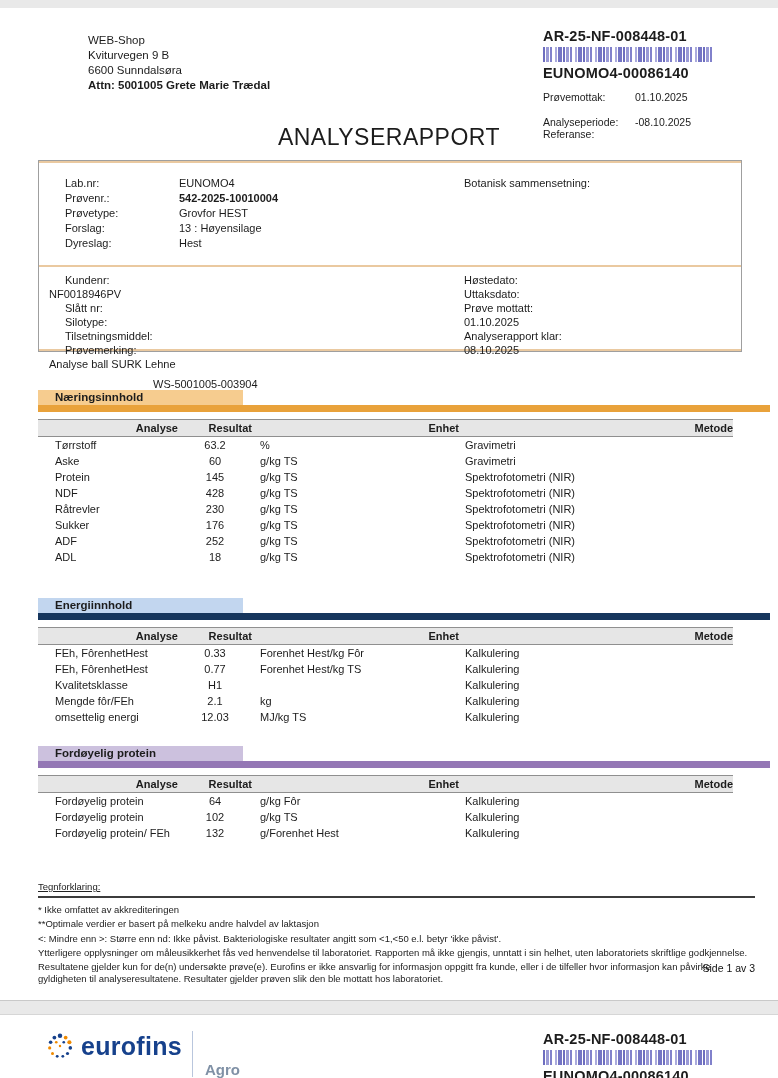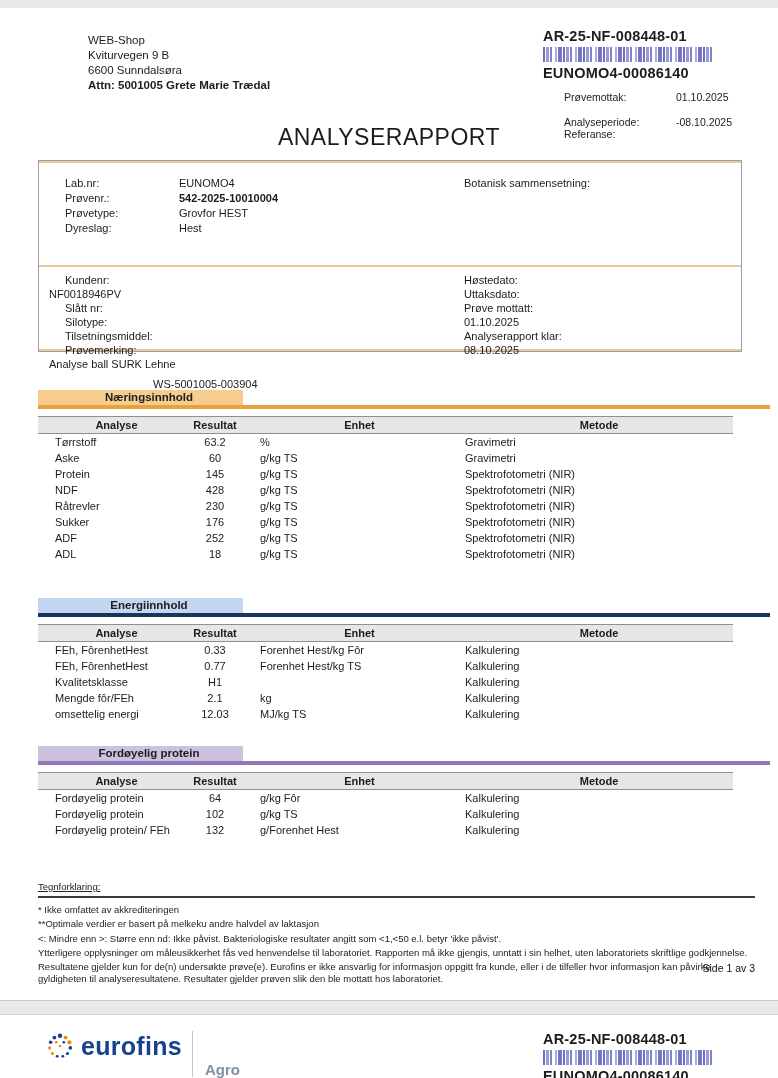--- a/index.html
+++ b/index.html
@@ -24,21 +24,21 @@
     background:repeating-linear-gradient(90deg,
       #6e6ec0 0 2px,#ffffff 2px 3px,
       #9a9ad6 3px 6px,#ffffff 6px 7px,
       #8181cb 7px 9px,#ffffff 9px 12px,
       #aaaadd 12px 14px,#ffffff 14px 15px,
       #7474c4 15px 19px,#ffffff 19px 20px);
   }
   .ref-row{font-size:10.5px;line-height:12px;display:flex;}
   .ref-row.mt1{margin-top:10px;}
   .ref-row.mt2{margin-top:13px;}
-  .ref-label{width:112px;margin-left:21px;}
+  .ref-label{width:92px;}
   .ref-value{}
 
   .title{position:absolute;left:0;top:116px;width:100%;margin:0;text-align:center;
     font-size:23px;font-weight:normal;letter-spacing:.5px;}
 
   .infobox{position:absolute;left:38px;top:152px;width:702px;border:1px solid #9f9f9f;}
   .tan-line{height:2px;background:#eac9a0;}
   .info-grid{display:flex;}
   .info-grid.top{padding-top:13px;height:89px;}
   .info-grid.bottom{padding-top:6px;height:76px;}
@@ -51,28 +51,28 @@
   .col-left .field-label{width:114px;flex:none;padding-left:16px;}
   .col-right .field-label{width:105px;flex:none;}
   .field-value.strong{font-weight:bold;}
 
   .ws{position:absolute;left:153px;top:370px;font-size:11px;}
 
   .result-section{position:absolute;left:38px;width:732px;}
   .sec1{top:382px;}
   .sec2{top:590px;}
   .sec3{top:738px;}
-  .band-wrap{border-bottom:4px solid #22c55e;width:732px;text-align:center;}
+  .band-wrap{border-bottom:7px solid #22c55e;width:732px;}
   .band{width:205px;height:15px;font-size:11.5px;font-weight:bold;
     padding:1px 0 0 17px;box-sizing:border-box;}
   table.results{border-collapse:collapse;table-layout:fixed;width:695px;margin-top:7px;
     font-size:11px;}
   table.results th{
     background:#e6e6e6;border-top:1px solid #8f8f8f;border-bottom:1px solid #8f8f8f;
-    font-weight:bold;text-align:center;height:16px;padding:0;}
+    font-weight:bold;text-align:right;height:16px;padding:0;}
   table.results td{padding:0;height:16px;white-space:nowrap;overflow:hidden;}
   .c0{width:140px;padding-left:17px !important;box-sizing:border-box;}
   .c1{width:74px;text-align:center;}
   .c2{width:207px;padding-left:8px !important;box-sizing:border-box;}
   .c3{width:274px;padding-left:6px !important;box-sizing:border-box;}
 
   .legend{position:absolute;left:38px;top:873px;width:717px;font-size:9.5px;color:#222;}
   .legend-heading{text-decoration:underline;margin-bottom:4px;}
   .legend-rule{height:2px;background:#3c3c3c;margin-bottom:6px;}
   .legend-line{line-height:11.8px;margin-bottom:2.5px;}
@@ -123,20 +123,24 @@
             <span class="field-label">Lab.nr:</span>
             <span class="field-value">EUNOMO4</span>
           </div>
           <div class="field-row">
             <span class="field-label">Prøvenr.:</span>
             <span class="field-value strong">542-2025-10010004</span>
           </div>
           <div class="field-row">
             <span class="field-label">Prøvetype:</span>
             <span class="field-value">Grovfor HEST</span>
+          </div>
+          <div class="field-row">
+            <span class="field-label">Forslag:</span>
+            <span class="field-value">13 : Høyensilage</span>
           </div>
           <div class="field-row">
             <span class="field-label">Dyreslag:</span>
             <span class="field-value">Hest</span>
           </div>
         </div>
       <div class="info-col col-right">
         <div class="field-row">
           <span class="field-label" style="width:auto">Botanisk sammensetning:</span>
         </div>

